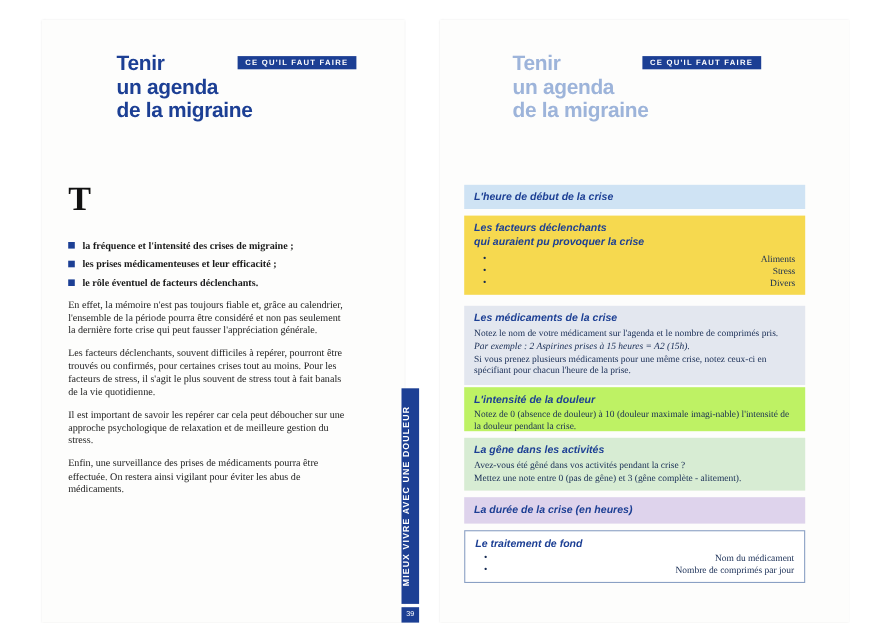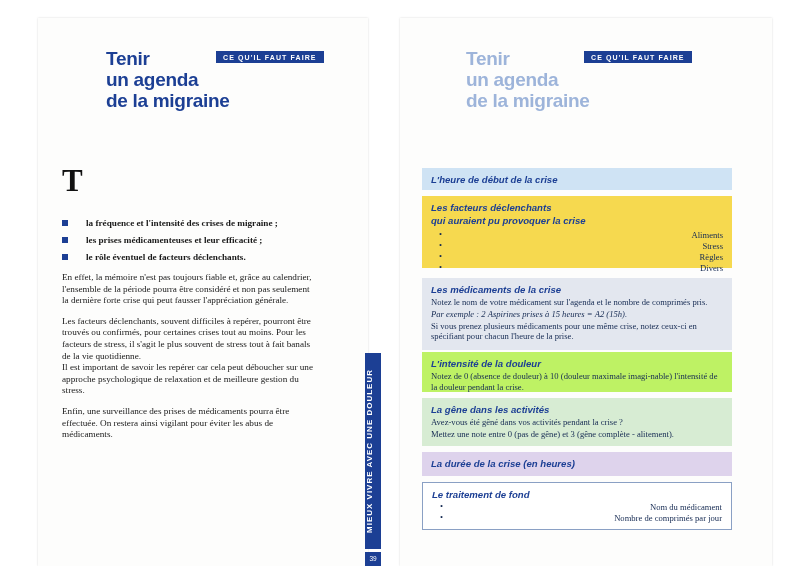--- a/index.html
+++ b/index.html
@@ -97,34 +97,34 @@
     margin: 9px 0 9px 0;
     padding: 0;
     list-style: none;
   }
   .bullet-list li {
     font-family: "Liberation Serif", serif;
     font-weight: bold;
     font-size: 9.2px;
     line-height: 12px;
     margin-bottom: 5px;
-    padding-left: 24px;
+    padding-left: 13px;
     position: relative;
   }
   .bullet-list li::before {
     content: "";
     position: absolute;
     left: 0;
     top: 3px;
     width: 6px;
     height: 6px;
     background: #1c3f94;
   }
   .para { margin: 0 0 9px 0; }
-  .para.tight { margin-bottom: 0; }
+  .para.tight { margin-bottom: 10px; }
 
   
   .side-tab {
     position: absolute;
     background: #1c3f94;
     color: #ffffff;
     font-family: "Liberation Sans", sans-serif;
     font-weight: bold;
     font-size: 8px;
     letter-spacing: 1px;
@@ -266,21 +266,20 @@
   <div class="panel" id="panel-heure">
     <h3>L'heure de début de la crise</h3>
   </div>
 
   <div class="panel" id="panel-facteurs">
     <h3>Les facteurs déclenchants</h3>
     <div class="sub">qui auraient pu provoquer la crise</div>
     <ul>
       <li>Aliments</li>
       <li>Stress</li>
-      <li>Règles</li>
       <li>Divers</li>
     </ul>
   </div>
 
   <div class="panel" id="panel-medicaments">
     <h3>Les médicaments de la crise</h3>
     <p>Notez le nom de votre médicament sur l'agenda et le nombre de comprimés pris.</p>
     <p style="font-style:italic">Par exemple : 2 Aspirines prises à 15 heures = A2 (15h).</p>
     <p>Si vous prenez plusieurs médicaments pour une même crise, notez ceux-ci en spécifiant pour chacun l'heure de la prise.</p>
   </div>

